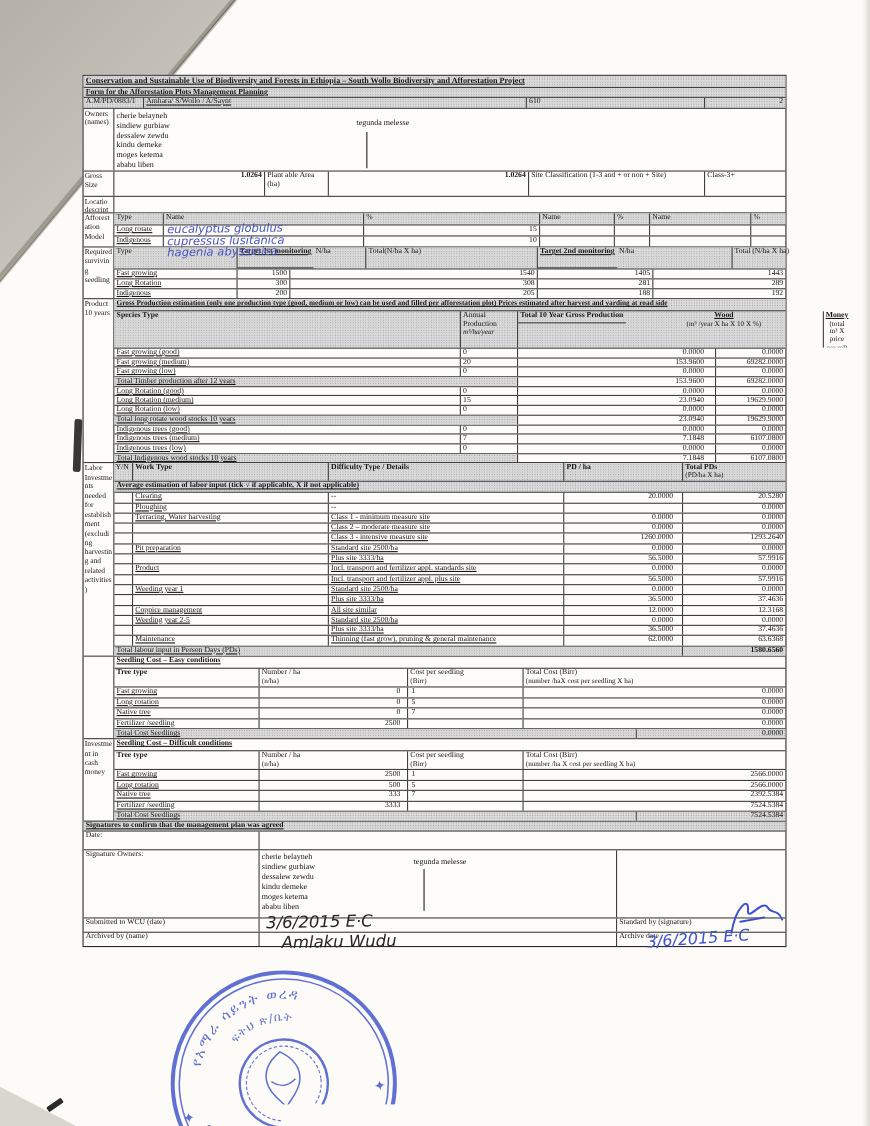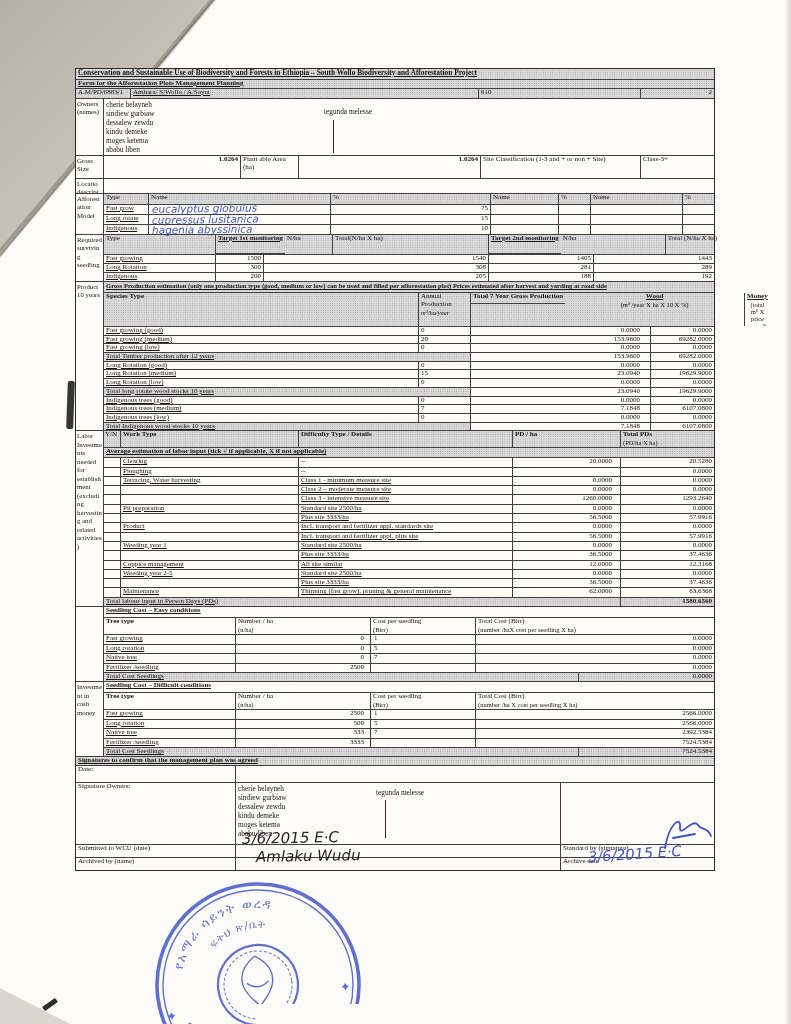--- a/index.html
+++ b/index.html
@@ -127,29 +127,20 @@
         <div class="r sh" style="height:10px">
           <div class="c nw" style="width:45px">Type</div>
           <div class="c nw" style="width:182px">Name</div>
           <div class="c nw" style="width:160px">%</div>
           <div class="c nw" style="width:68px">Name</div>
           <div class="c nw" style="width:32px">%</div>
           <div class="c nw" style="width:92px">Name</div>
           <div class="c last nw">%</div>
         </div>
         <div class="r" style="height:10px">
-          <div class="c u nw" style="width:45px">Fast grow</div>
-          <div class="c" style="width:182px"></div>
-          <div class="c num" style="width:160px">75</div>
-          <div class="c" style="width:68px"></div>
-          <div class="c" style="width:32px"></div>
-          <div class="c" style="width:92px"></div>
-          <div class="c last"></div>
-        </div>
-        <div class="r" style="height:10px">
           <div class="c u nw" style="width:45px">Long rotate</div>
           <div class="c" style="width:182px"></div>
           <div class="c num" style="width:160px">15</div>
           <div class="c" style="width:68px"></div>
           <div class="c" style="width:32px"></div>
           <div class="c" style="width:92px"></div>
           <div class="c last"></div>
         </div>
         <div class="r" style="height:10px">
           <div class="c u nw" style="width:45px">Indigenous</div>
@@ -216,21 +207,21 @@
         <div class="r sh" style="height:10px">
           <div class="c last b u nw" style="font-size:6.6px">Gross Production estimation (only one production type (good, medium or low) can be used and filled per afforestation plot) Prices estimated after harvest and yarding at road side</div>
         </div>
         <div class="r sh" style="height:34px">
           <div class="c b" style="width:315px">Species Type</div>
           <div class="c" style="width:52px">
             <div>Annual Production</div>
             <div class="it f65">m³/ha/year</div>
           </div>
           <div class="colgrp" style="flex:1">
-            <div class="top b nw" style="height:10px">Total 7 Year Gross Production</div>
+            <div class="top b nw" style="height:10px">Total 10 Year Gross Production</div>
             <div class="bot">
               <div class="c ctr" style="width:180px">
                 <div class="b u">Wood</div>
                 <div class="f65">(m³ /year  X  ha  X  10  X  %)</div>
               </div>
               <div class="c last ctr">
                 <div class="b u">Money</div>
                 <div class="f65">(total m³  X  price per m³)</div>
               </div>
             </div>

